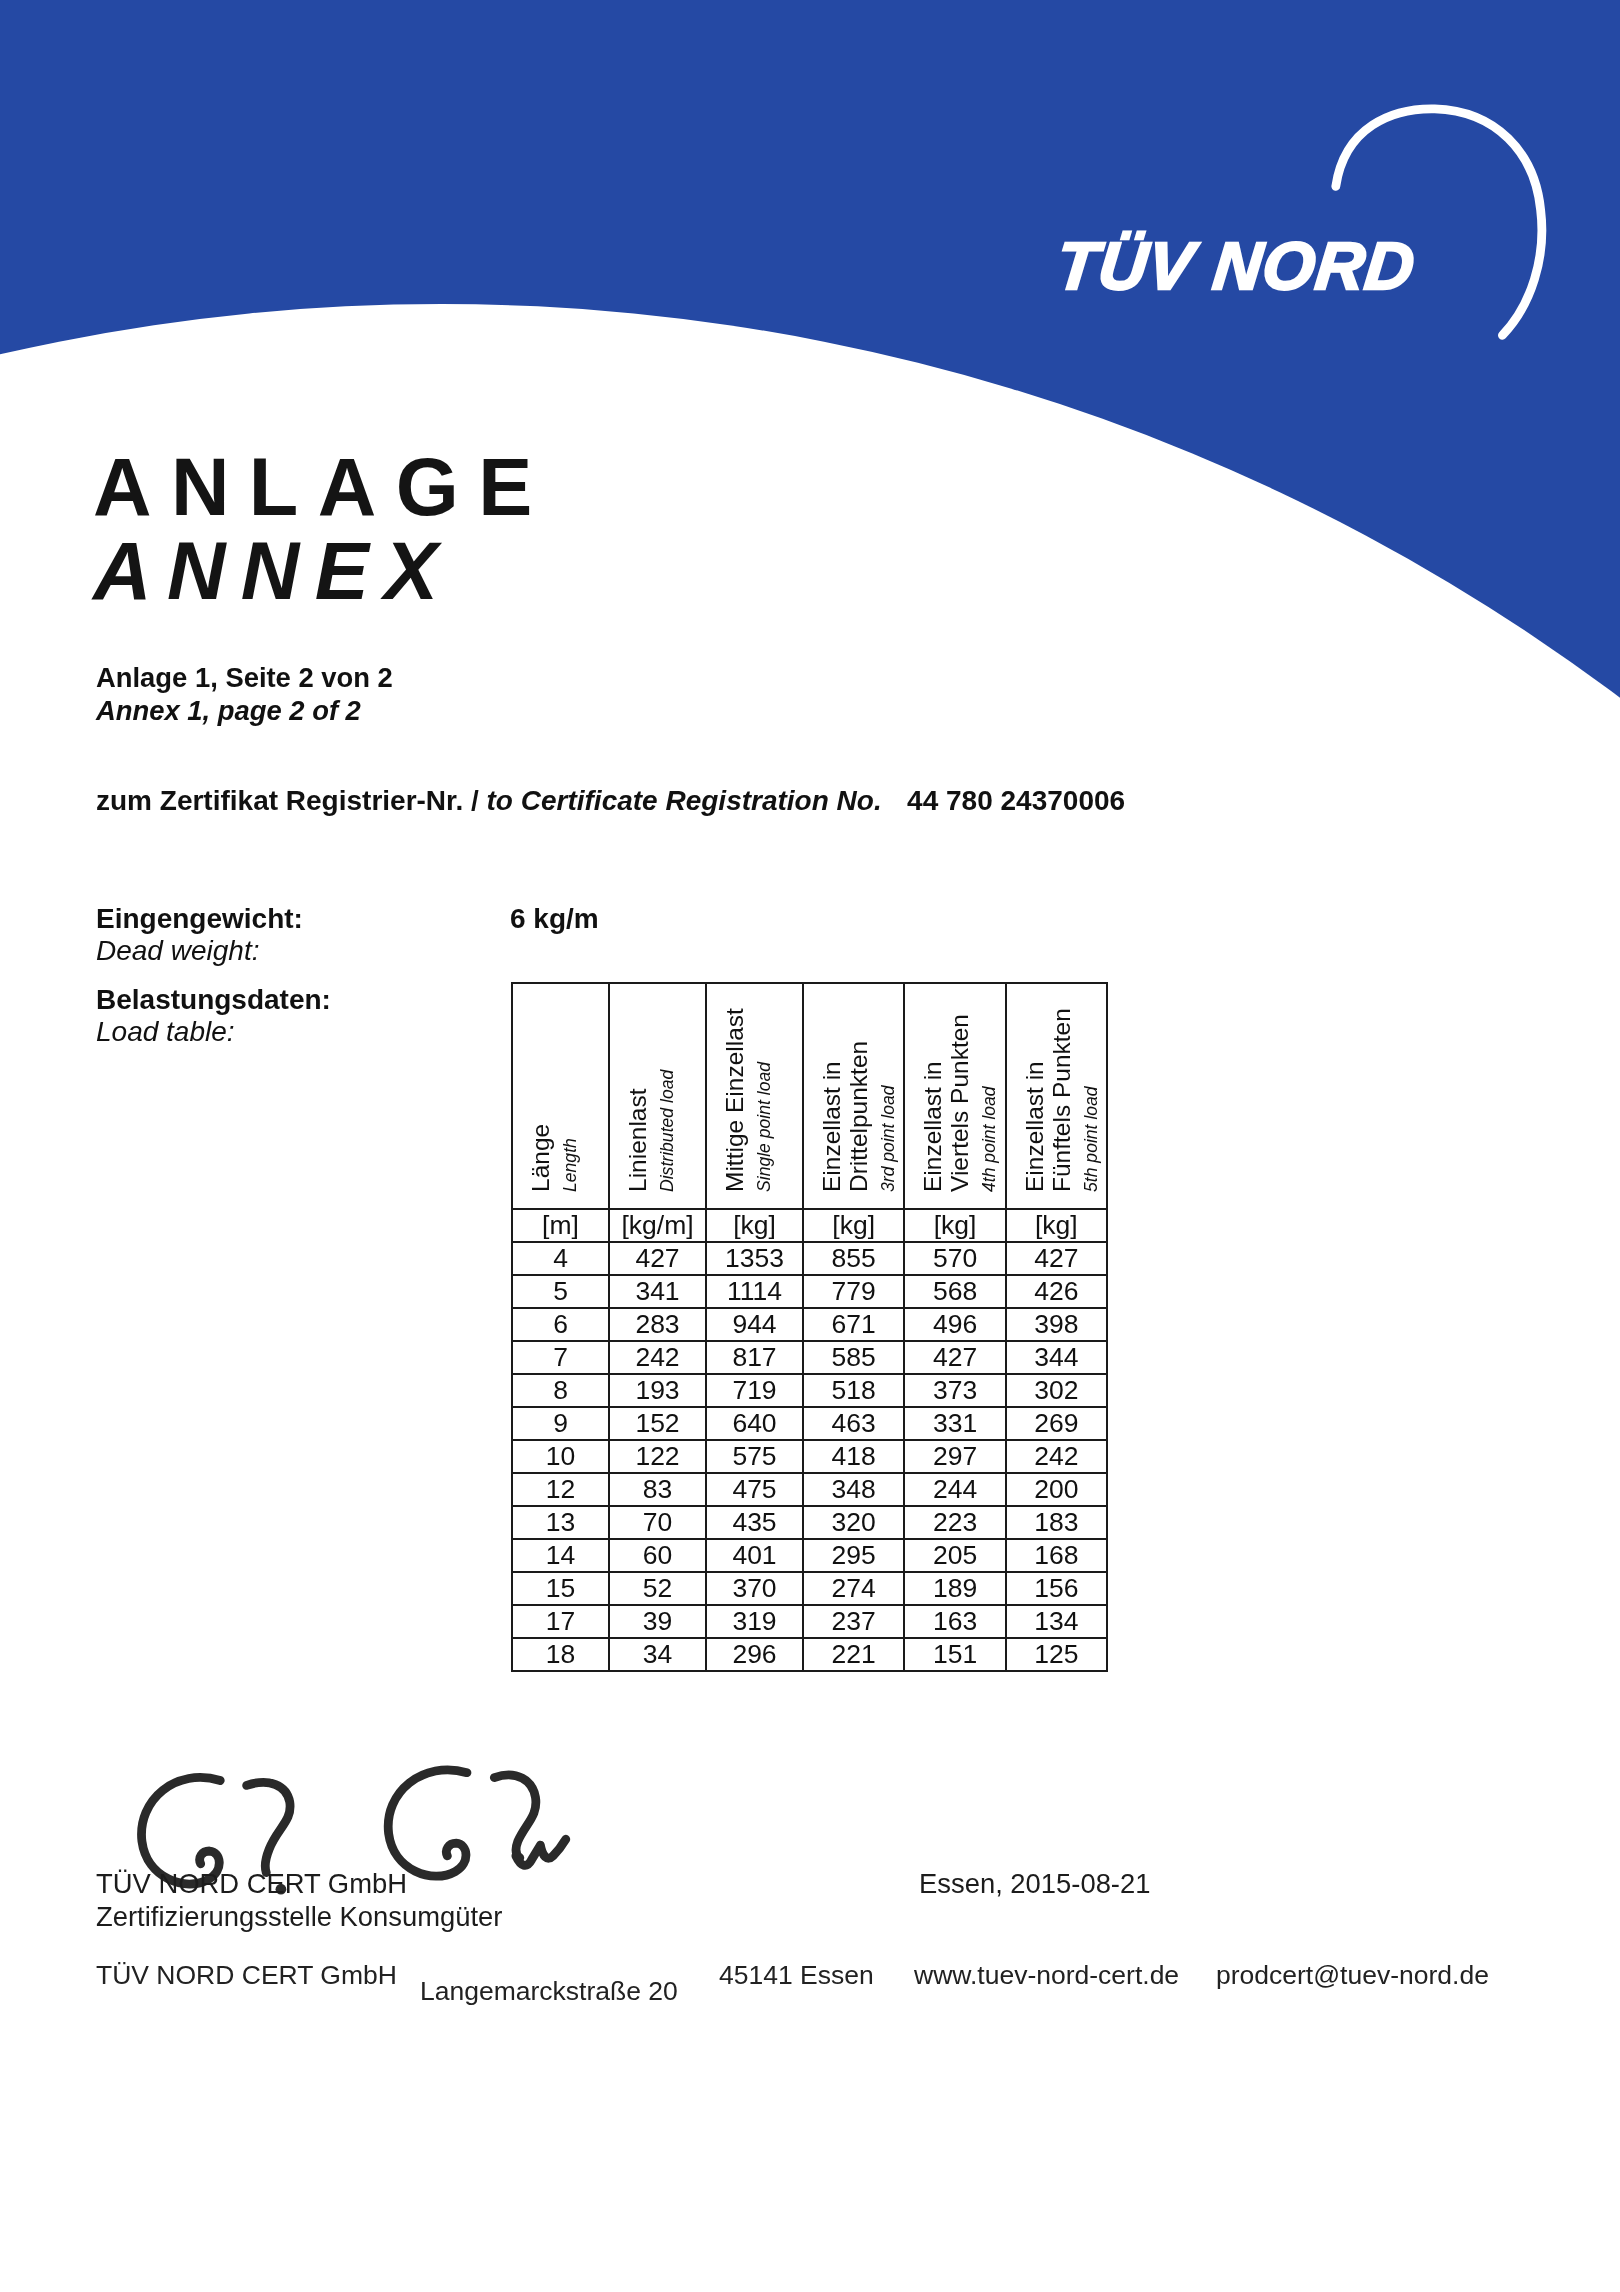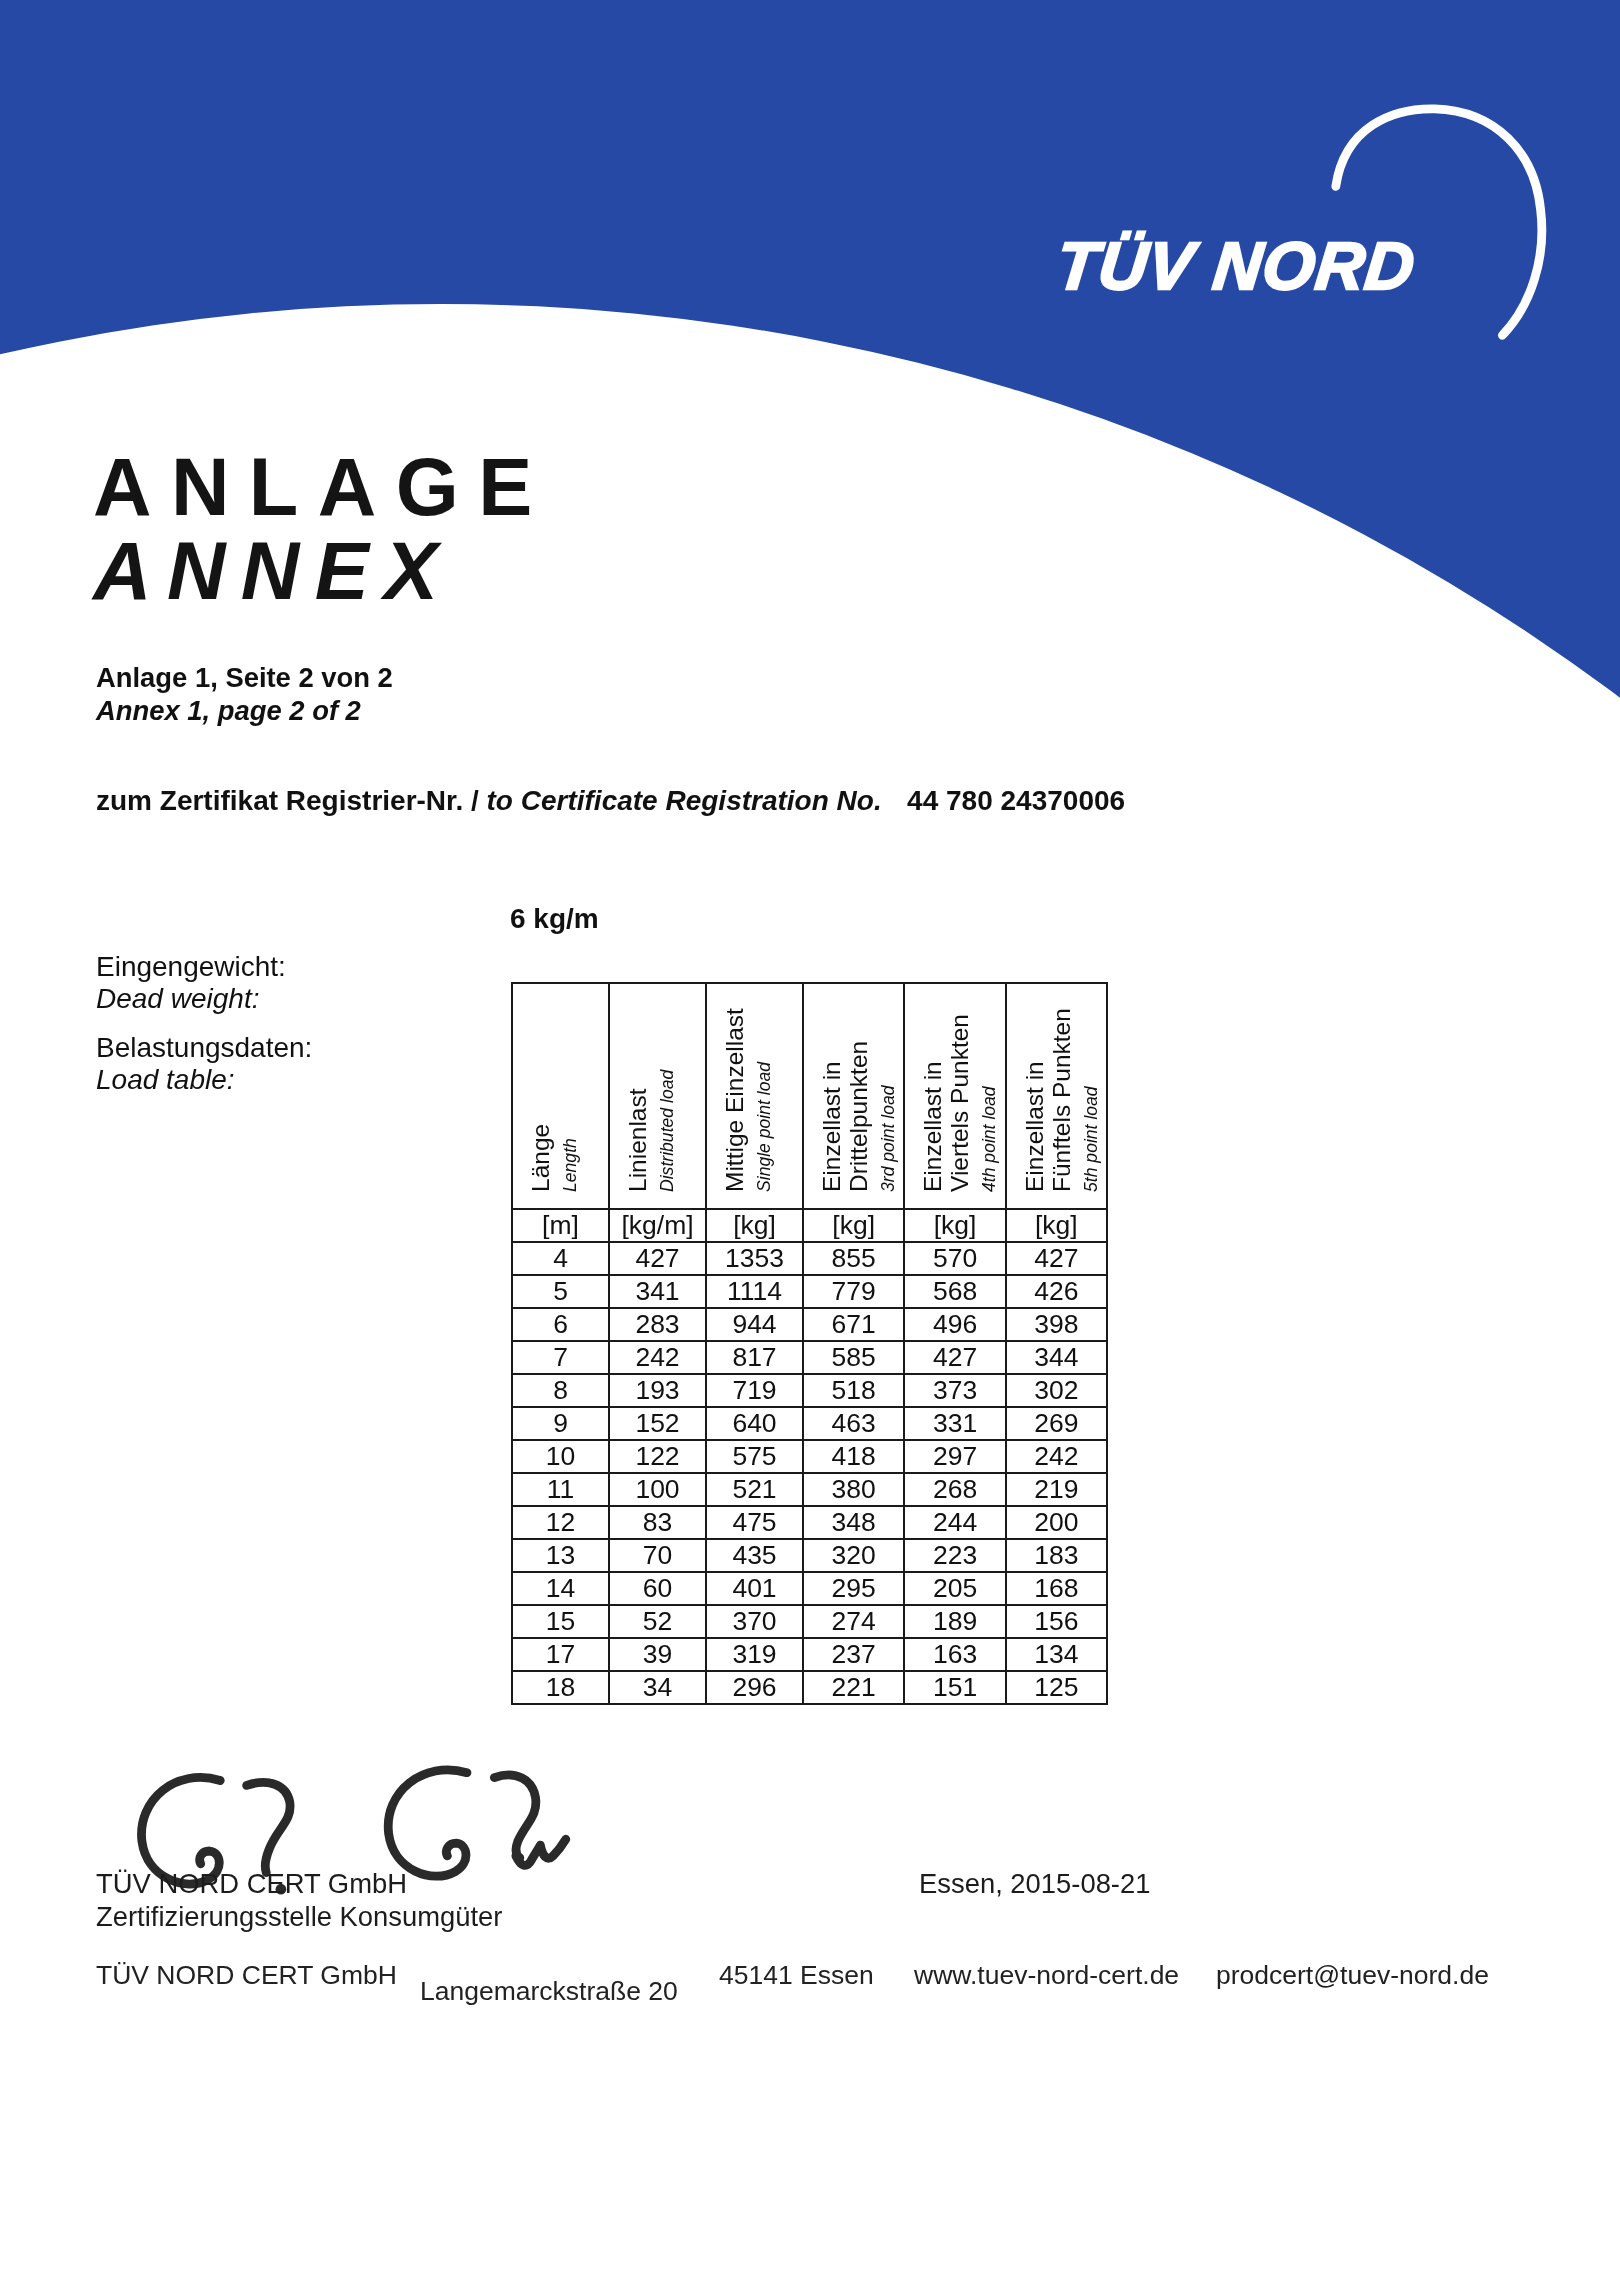--- a/index.html
+++ b/index.html
@@ -31,21 +31,21 @@
     position:absolute; left:93px; top:531px; font-size:81px; font-weight:bold; font-style:italic;
     letter-spacing:0.19em; line-height:1; color:#141414; white-space:nowrap;
   }
   .subtitle { position:absolute; left:96px; top:661px; font-size:27.4px; font-weight:bold; line-height:33px; }
   .subtitle .en { font-style:italic; }
   .cert-line { position:absolute; left:96px; top:785px; font-size:28px; font-weight:bold; white-space:nowrap; }
   .cert-line .en { font-style:italic; }
   .cert-line .num { margin-left:17.6px; }
   
   .lbl { position:absolute; font-size:28px; line-height:32px; }
-  .lbl .de { font-weight:normal;margin-top:48px; }
+  .lbl .de { font-weight:bold; }
   .lbl .en { font-style:italic; }
   .dw-value { position:absolute; left:510px; top:903px; font-size:28px; font-weight:bold; }
   
   .loadtable {
     position:absolute; left:511px; top:982px;
     border-collapse:collapse; table-layout:fixed;
   }
   .loadtable col { width:97px; }
   .loadtable th, .loadtable td {
     border:2px solid #1a1a1a; padding:0; text-align:center; vertical-align:middle;
@@ -218,28 +218,20 @@
           <td>331</td>
           <td>269</td>
         </tr>
         <tr class="datarow">
           <td>10</td>
           <td>122</td>
           <td>575</td>
           <td>418</td>
           <td>297</td>
           <td>242</td>
-        </tr>
-        <tr class="datarow">
-          <td>11</td>
-          <td>100</td>
-          <td>521</td>
-          <td>380</td>
-          <td>268</td>
-          <td>219</td>
         </tr>
         <tr class="datarow">
           <td>12</td>
           <td>83</td>
           <td>475</td>
           <td>348</td>
           <td>244</td>
           <td>200</td>
         </tr>
         <tr class="datarow">

